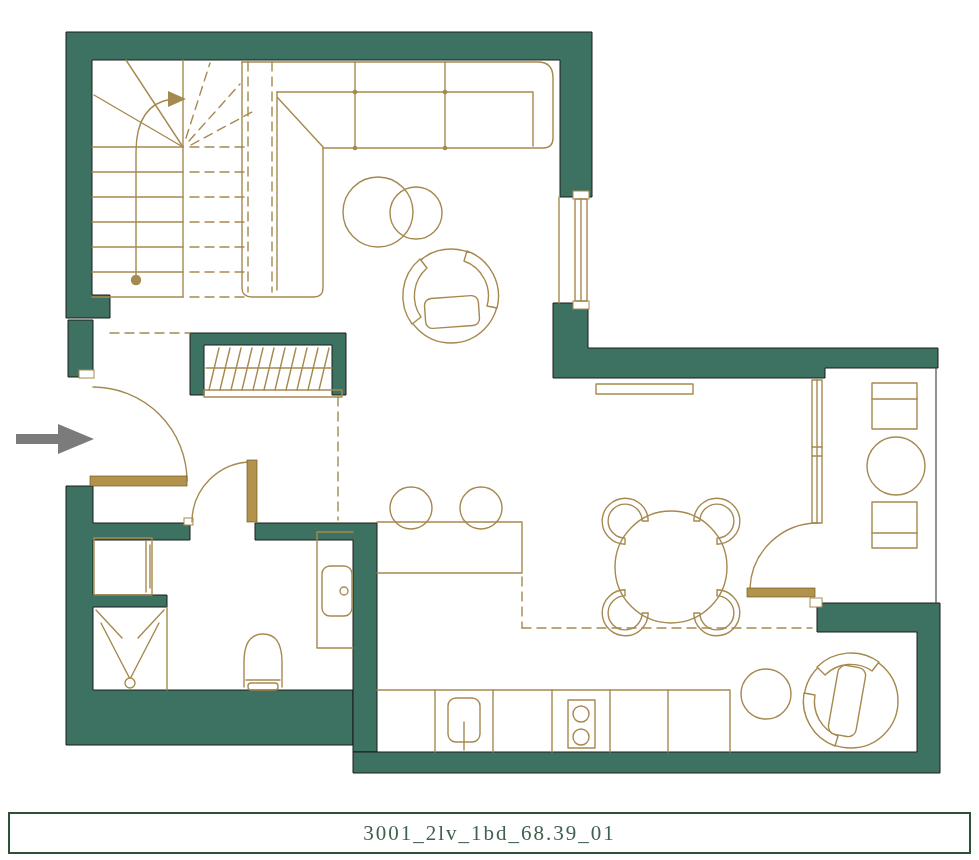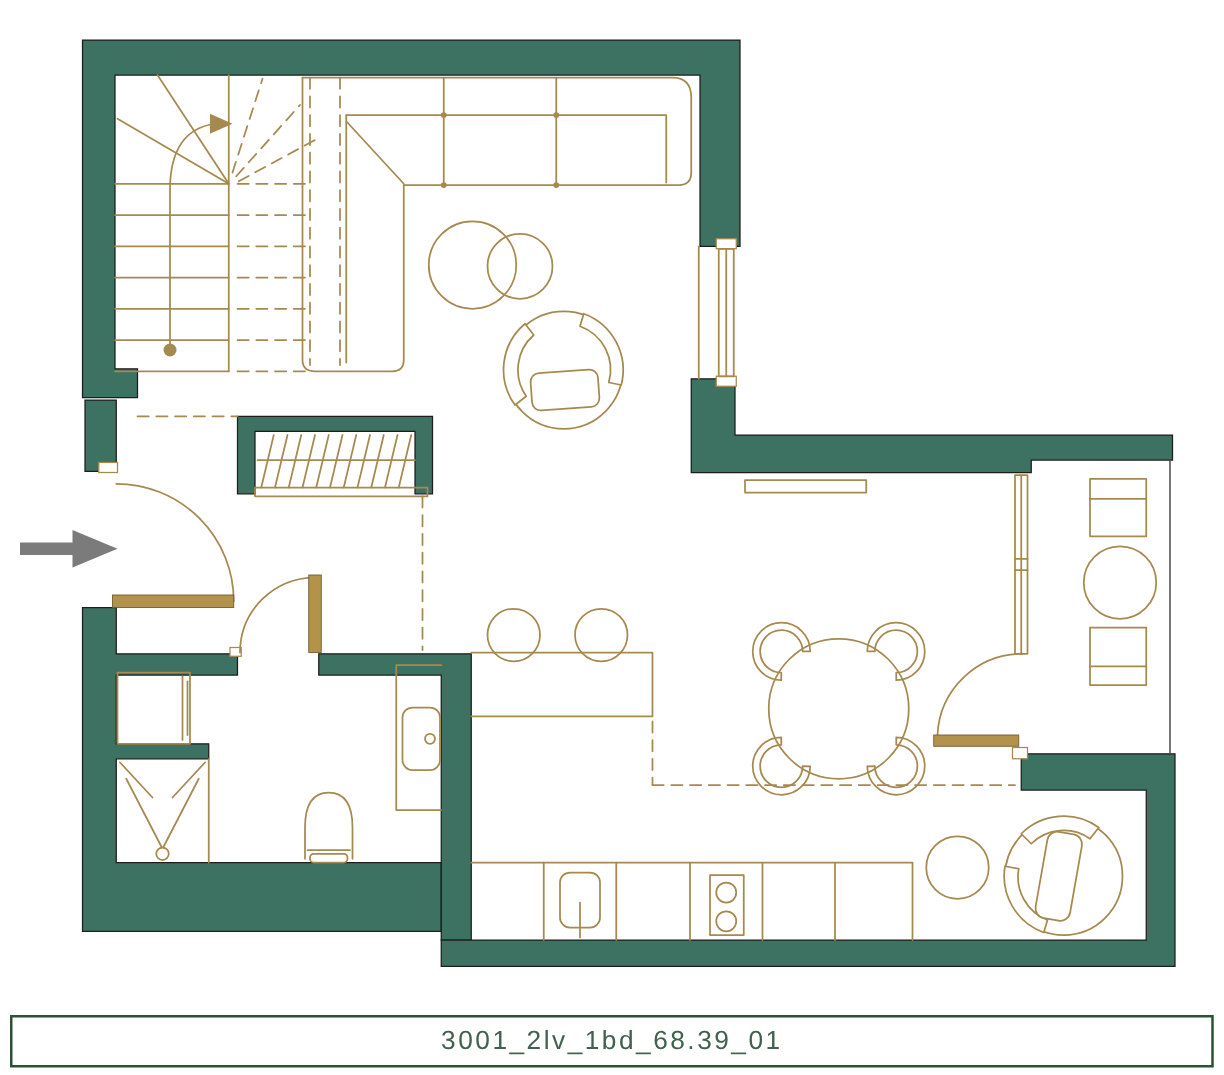--- a/index.html
+++ b/index.html
@@ -1,17 +1,17 @@
 <!DOCTYPE html>
 <html style="--wall: #3D7263; --wall-outline: #1d1d1b; --line: #A6894F; --door-leaf: #B3924B; --arrow: #7B7B7B; --label-text: #41604D; --label-border: #2C5134; --bg: #FFFFFF;"><head>
 <meta charset="utf-8">
 <style>
   html,body{margin:0;padding:0;background:#fff;}
   .stage{position:relative;width:979px;height:860px;background:var(--bg,#fff);overflow:hidden;
-         font-family:Liberation Sans, sans-serif;}
+         font-family:Liberation Serif, serif;}
   svg{position:absolute;left:0;top:0;}
   
   .wall{fill:var(--wall,#3D7263);stroke:var(--wall-outline,#1d1d1b);stroke-width:1;}
   
   .g{fill:none;stroke:var(--line,#a6894f);stroke-width:1.4;stroke-linecap:round;stroke-linejoin:round;}
   .gw{fill:#fff;stroke:var(--line,#a6894f);stroke-width:1.4;stroke-linejoin:round;}
   .gf{fill:var(--line,#a6894f);stroke:none;}
   .dash{stroke-dasharray:9 6;}
   .leaf{fill:var(--door-leaf,#b3924b);stroke:#6f5a2a;stroke-width:.7;}
   .jamb{fill:#fff;stroke:var(--line,#a6894f);stroke-width:1;}

